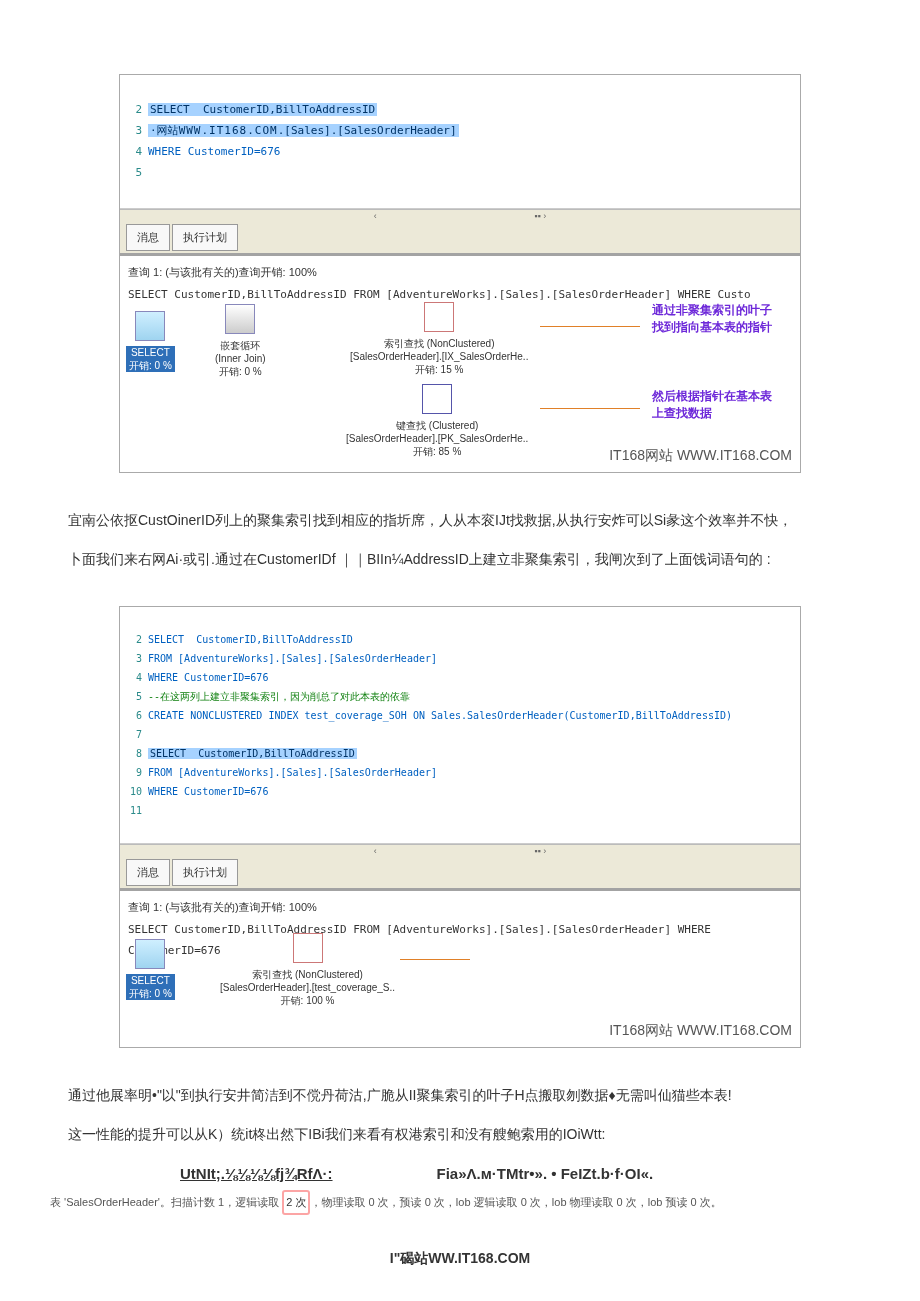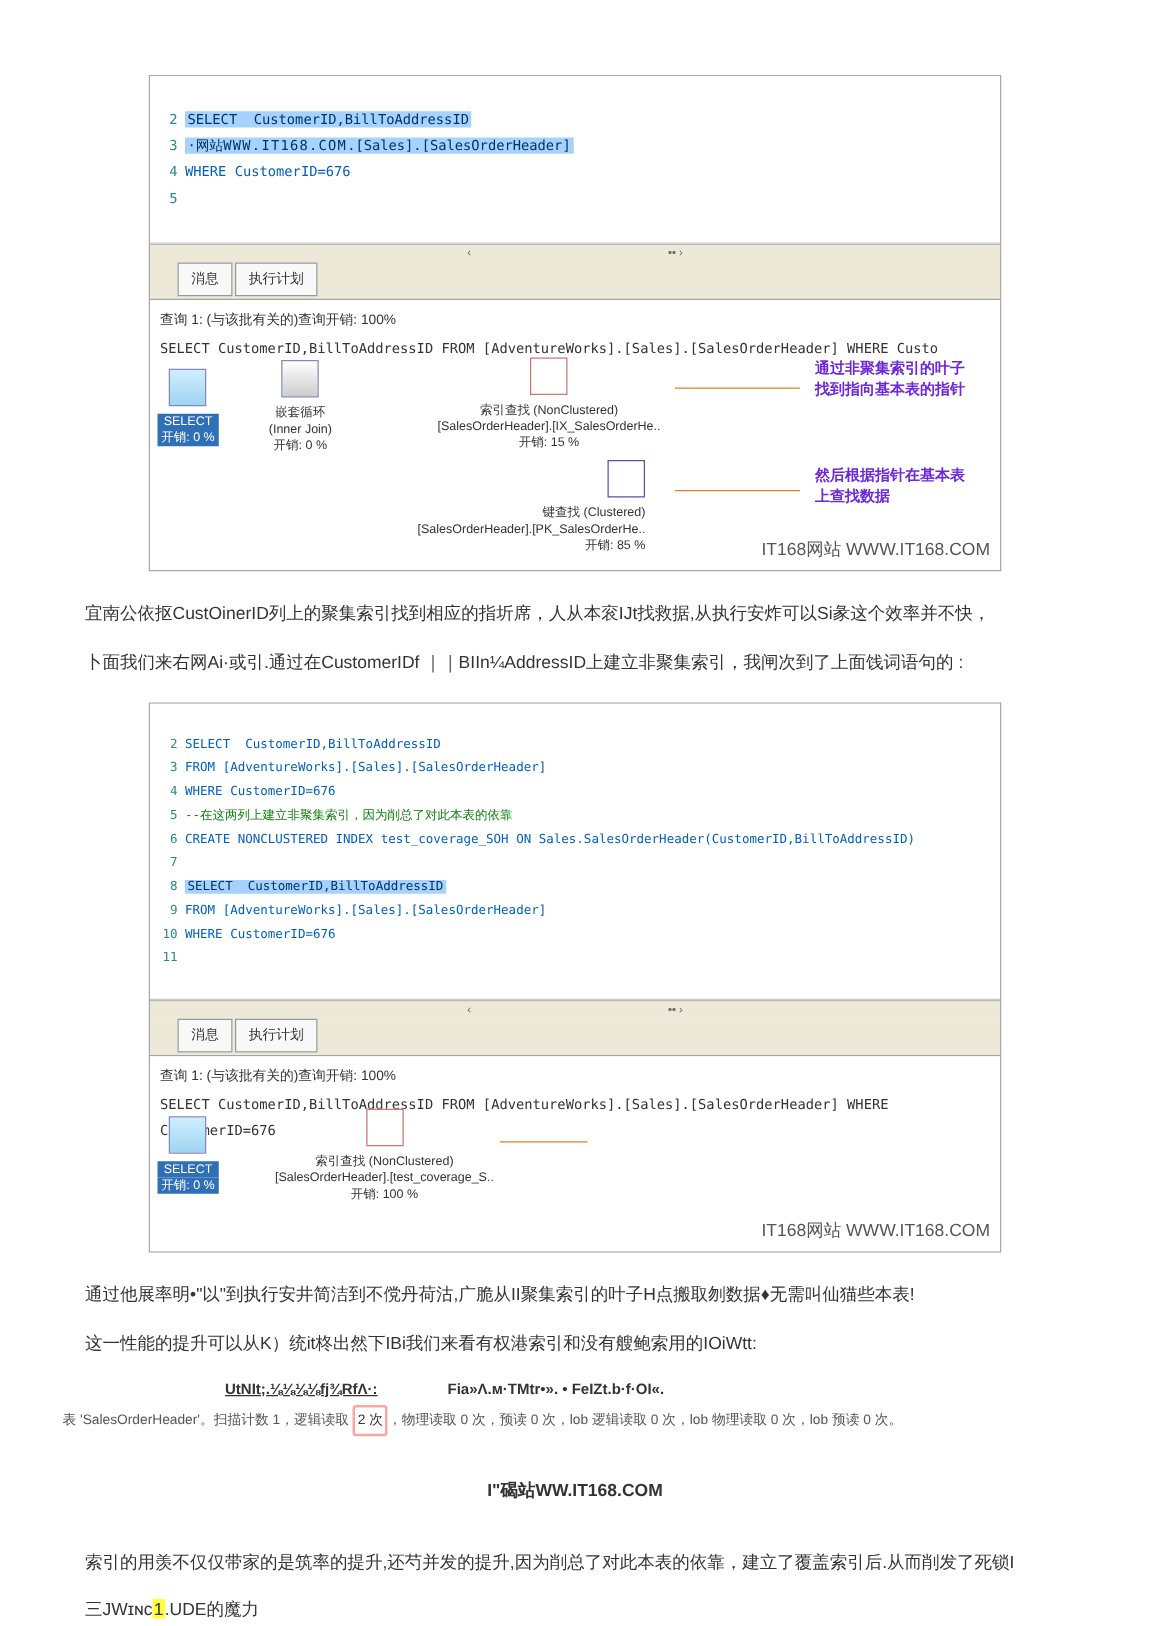--- a/index.html
+++ b/index.html
@@ -6,21 +6,21 @@
     margin: 0;
     padding: 40px;
     font-family: "Microsoft YaHei", Arial, sans-serif;
     font-size: 14px;
     line-height: 1.9;
     color: #333;
     background: #fff;
     width: 840px;
   }
   .screenshot-block {
-    margin: 20px auto;
+    margin: 34px auto;
     border: 1px solid #aaa;
     background: #f5f5f5;
     position: relative;
   }
   .code-pane {
     background: #fff;
     font-family: Consolas, monospace;
     font-size: 11px;
     padding: 4px 8px;
     white-space: pre;
@@ -31,23 +31,23 @@
     display: inline-block;
     width: 14px;
     text-align: right;
     margin-right: 6px;
   }
   .kw-blue { color: #0060c0; }
   .kw-green { color: #108010; }
   .kw-highlight { background: #a6d2ff; color: #003366; padding: 0 2px; }
   .tabbar {
     background: #ece9d8;
-    border-bottom: 1px solid #a3a3a3;
-    font-size: 11px;
-    padding: 2px 22px;
+    border-bottom: 3px solid #a3a3a3;
+    font-size: 11px;
+    padding: 2px 6px;
   }
   .tabbar .tab {
     display: inline-block;
     padding: 2px 10px;
     border: 1px solid #999;
     background: #f8f8f8;
     margin-right: -1px;
   }
   .plan-area {
     background: #fff;
@@ -118,23 +118,23 @@
     color: #333;
   }
   .center-bold {
     text-align: center;
     font-weight: bold;
     margin: 30px 0;
   }
   .ul { text-decoration: underline; }
   .compare-row {
     display:flex;
-    gap:56px;
+    gap:104px;
     margin: 10px 0 2px 140px;
-    font-size:12px;
+    font-size:15px;
   }
   .scroller {
     background:#ece9d8;
     border-top:1px solid #bbb;
     height:12px;
     display:flex;
     justify-content:center;
     align-items:center;
     font-size:9px;
     color:#666;
@@ -169,21 +169,21 @@
       <div>嵌套循环</div>
       <div>(Inner Join)</div>
       <div>开销: 0 %</div>
     </div>
     <div class="plan-node" style="left:230px; top:46px;">
       <div class="plan-icon seek"></div>
       <div>索引查找 (NonClustered)</div>
       <div>[SalesOrderHeader].[IX_SalesOrderHe..</div>
       <div>开销: 15 %</div>
     </div>
-    <div class="plan-node" style="left:214px; top:128px;text-align:right;">
+    <div class="plan-node" style="left:226px; top:128px;">
       <div class="plan-icon key"></div>
       <div>键查找 (Clustered)</div>
       <div>[SalesOrderHeader].[PK_SalesOrderHe..</div>
       <div>开销: 85 %</div>
     </div>
 
     <div class="anno-orange" style="right:18px; top:46px; width:130px;">通过非聚集索引的叶子找到指向基本表的指针</div>
     <div class="anno-orange" style="right:18px; top:132px; width:130px;">然后根据指针在基本表上查找数据</div>
     <div style="position:absolute; left:420px; top:70px; width:100px; border-top:1px solid #e08028;"></div>
     <div style="position:absolute; left:420px; top:152px; width:100px; border-top:1px solid #e08028;"></div>

